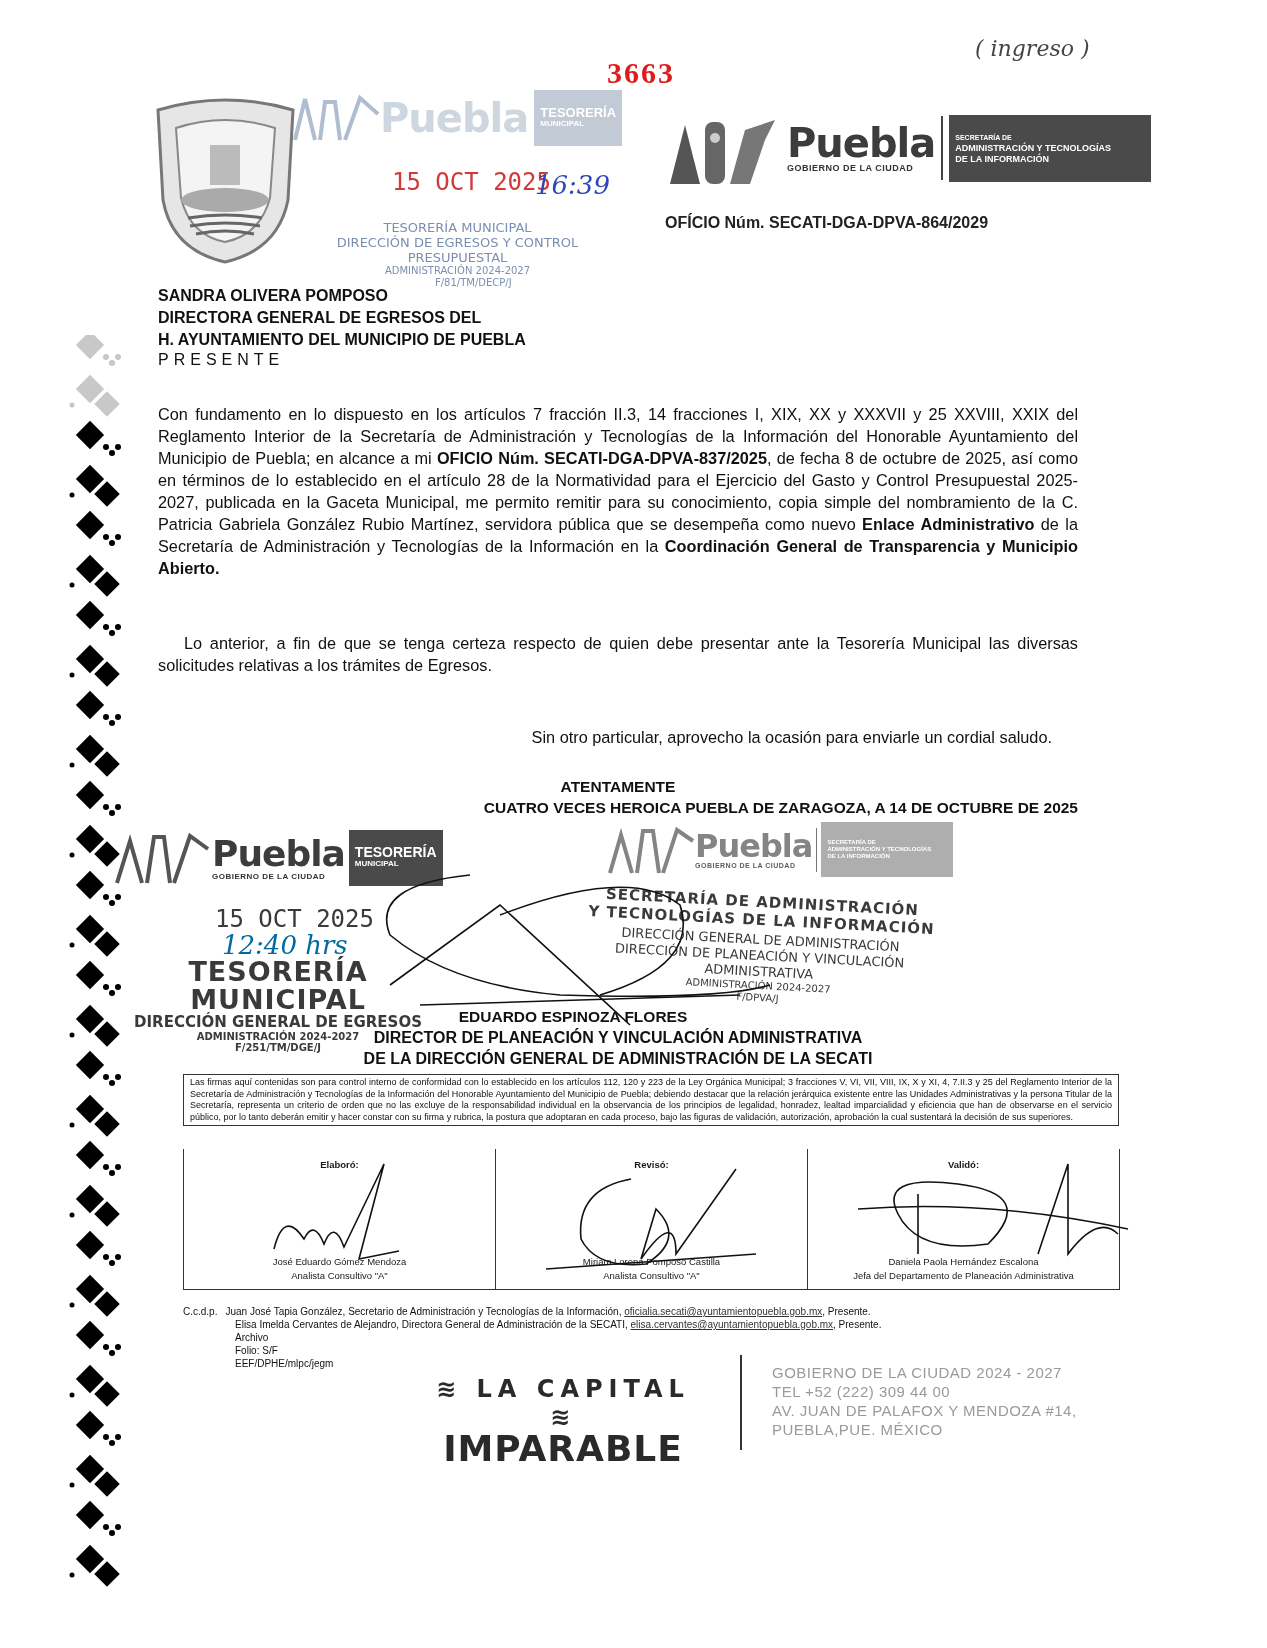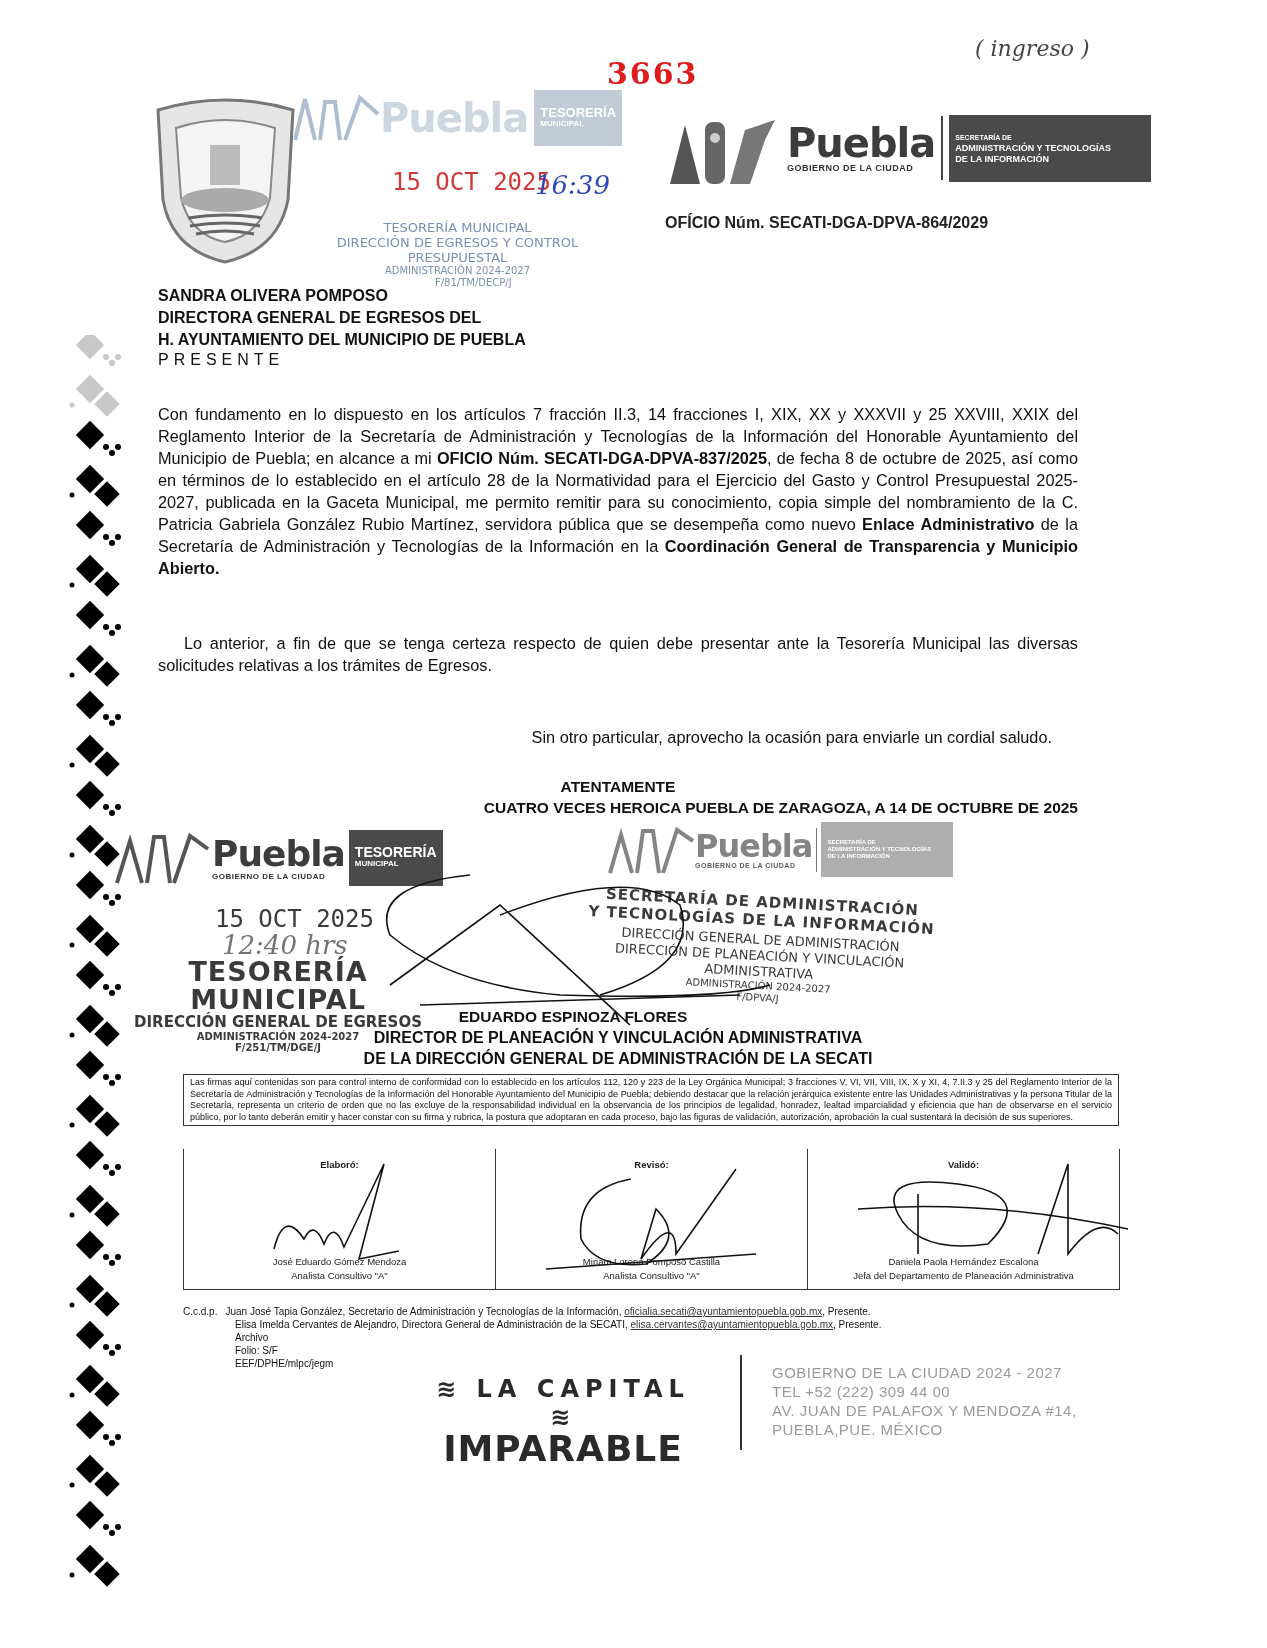--- a/index.html
+++ b/index.html
@@ -82,21 +82,21 @@
         <path d="M5 46 L15 5 L25 46 M30 46 L35 8 L45 8 L50 46 M55 46 L70 4 L88 20" stroke="#6c8aa8" stroke-width="4" fill="none"></path>
       </svg>
     <span class="puebla-word" style="color:#a7b6c7;">Puebla</span>
     <div class="badge-dark" style="background:#8fa0b3; margin-left:6px;">
       <div style="font-size:13px;">TESORERÍA</div>
       <div style="font-size:8px;">MUNICIPAL</div>
     </div>
   </div>
 </div>
 
-<div class="abs num-red" style="left:607px; top:56px;">3663</div>
+<div class="abs num-red" style="left:607px; top:56px;font-family:Liberation Serif, serif;">3663</div>
 
 <div class="abs hand" style="left:975px; top:36px; font-size:22px; color:#444;">( ingreso )</div>
 
 <div class="abs stamp-red" style="left:392px; top:168px; font-size:24px;">15 OCT 2025</div>
 <div class="abs hand" style="left:535px; top:170px; font-size:26px;">16:39</div>
 <div class="abs stamp-blue" style="left:315px; top:220px; width:285px;">
   <div style="font-size:13px; line-height:15px;">TESORERÍA MUNICIPAL</div>
   <div style="font-size:13px; line-height:15px;">DIRECCIÓN DE EGRESOS Y CONTROL</div>
   <div style="font-size:13px; line-height:15px;">PRESUPUESTAL</div>
   <div style="font-size:10px; line-height:12px;">ADMINISTRACIÓN 2024-2027</div>
@@ -155,21 +155,21 @@
       <div class="puebla-word" style="font-size:36px;">Puebla</div>
       <div class="gob" style="font-size:8px;">GOBIERNO DE LA CIUDAD</div>
     </div>
     <div class="badge-dark" style="margin-left:4px;">
       <div style="font-size:14px;">TESORERÍA</div>
       <div style="font-size:8px;">MUNICIPAL</div>
     </div>
   </div>
 </div>
 <div class="abs stamp-gray" style="left:215px; top:905px; font-size:24px; font-weight:normal; font-family:'DejaVu Sans Mono', monospace;">15 OCT 2025</div>
-<div class="abs hand" style="left:222px; top:930px; font-size:26px; color:#737373;">12:40 hrs</div>
+<div class="abs hand" style="left:222px; top:930px; font-size:26px; color:#0369a1;">12:40 hrs</div>
 <div class="abs stamp-gray" style="left:118px; top:958px; width:320px; text-align:center;">
   <div style="font-size:27px; line-height:28px; letter-spacing:1px;">TESORERÍA MUNICIPAL</div>
   <div style="font-size:15px; line-height:17px;">DIRECCIÓN GENERAL DE EGRESOS</div>
   <div style="font-size:10px; line-height:11px;">ADMINISTRACIÓN 2024-2027</div>
   <div style="font-size:10px; line-height:11px;">F/251/TM/DGE/J</div>
 </div>
 
 <div class="abs" style="left:605px; top:822px; opacity:0.8;">
   <div class="logo-row">
     <svg width="90" height="50" viewBox="0 0 90 50">

